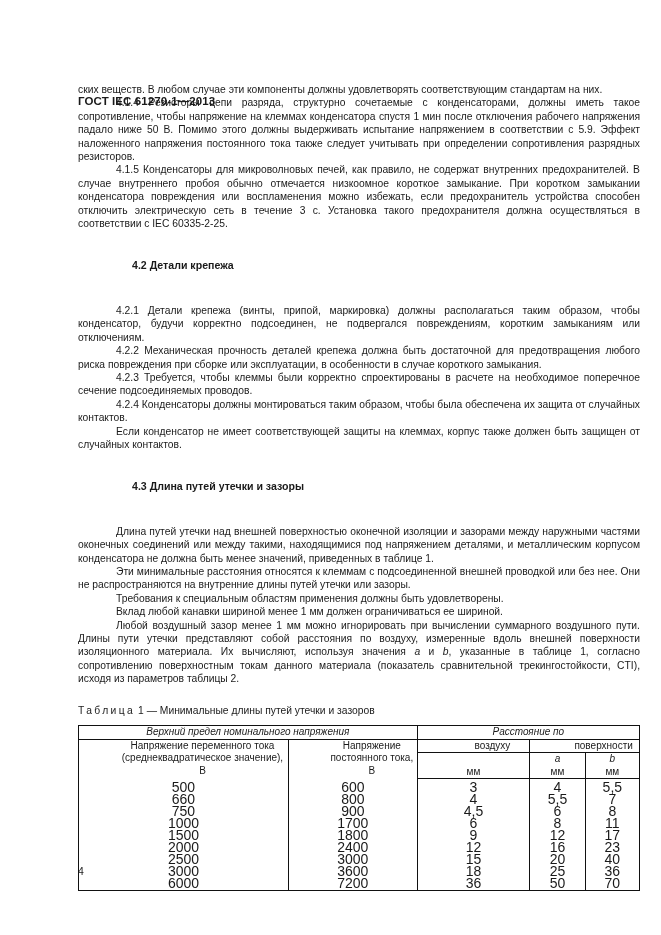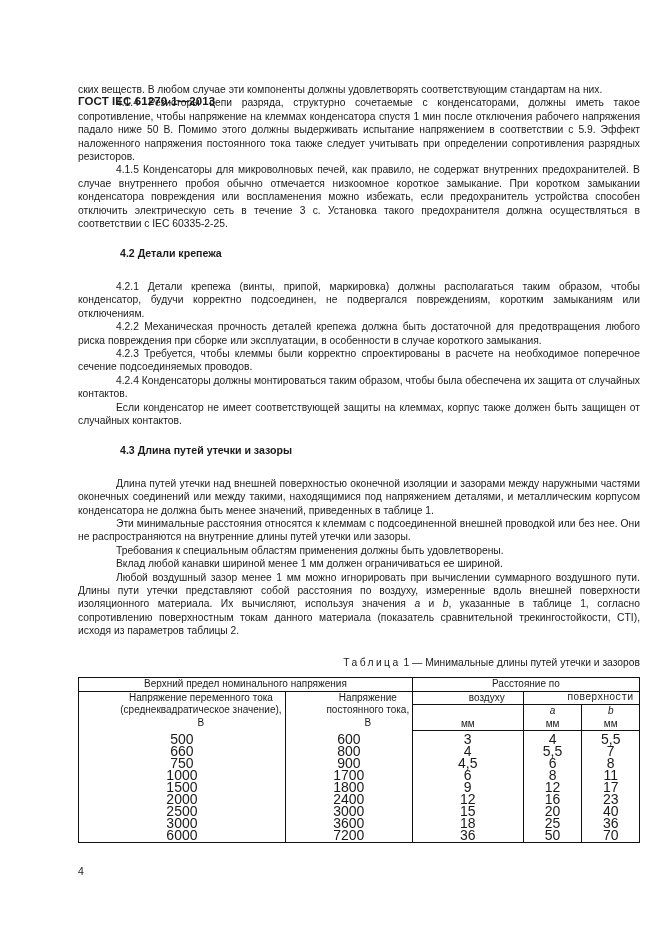--- a/index.html
+++ b/index.html
@@ -11,35 +11,35 @@
     position: absolute; left: 78px; top: 63px;
     font-weight: bold; font-size: 11.5px; letter-spacing: 0.1px; margin-top: 32px;
   }
   .content {
     position: absolute; left: 78px; top: 83px; width: 562px;
     font-size: 10.3px; line-height: 13.4px;
   }
   .content p { margin: 0; text-align: justify; }
   .content p.ind { text-indent: 38px; }
   .content h2 {
-    margin: 4px; font-size: 10.6px; font-weight: bold; text-indent: 38px;
+    margin: 16px; font-size: 10.6px; font-weight: bold; text-indent: 38px;
   }
   .gap-before-h { height: 13px; }
   .gap-after-h { height: 15px; }
-  .caption { margin: 18px 0 8px 0; font-size: 10.3px; text-align: right; }
+  .caption { margin: 18px 0 8px 0; font-size: 10.3px; }
   .caption .spaced { letter-spacing: 2.4px; }
   table.t1 {
     border-collapse: collapse; width: 562px; font-size: 10px;
     border: 1.6px solid #111;
   }
   table.t1 td {
     border-left: 1px solid #111; border-right: 1px solid #111;
     text-align: center; padding: 0 2px; line-height: 12.6px; vertical-align: top;
   }
-  table.t1 tr.hrow td { border-bottom: 1px solid #111; border-top: 1px solid #111; }
+  table.t1 tr.hrow td { border-bottom: 1px solid #111; border-top: 1px solid #111; font-style: italic; }
   table.t1 tr.unitrow td { border-bottom: 1.6px solid #111; vertical-align: bottom; }
   table.t1 tr.hrow2 td { border-top: 1px solid #111; padding-left: 40px; }
   table.t1 tr.drow td { font-size: 14px; line-height: 12px; }
   .pagenum { position: absolute; left: 78px; top: 865px; font-size: 10.5px; }
   i { font-style: italic; }
 </style>
 </head>
 <body>
 
 <div class="header">ГОСТ IEC 61270-1—2013</div>
@@ -81,21 +81,21 @@
     </colgroup>
     <tbody>
         <tr class="hrow">
       <td colspan="2">Верхний предел номинального напряжения</td>
       <td colspan="3">Расстояние по</td>
     </tr>
     <tr class="hrow2">
       <td rowspan="2" style="vertical-align:top;"><span>Напряжение переменного тока (среднеквадратическое значение),</span><br><span>В</span></td>
       <td rowspan="2" style="vertical-align:top;"><span>Напряжение постоянного тока,</span><br><span>В</span></td>
       <td style="border-bottom:1px solid #111;">воздуху</td>
-      <td colspan="2" style="border-bottom:1px solid #111;font-family:Liberation Mono, monospace;">поверхности</td>
+      <td colspan="2" style="border-bottom:1px solid #111;">поверхности</td>
     </tr>
     <tr class="unitrow">
       <td><br><span>мм</span></td>
       <td><i>a</i><br><span>мм</span></td>
       <td><i>b</i><br><span>мм</span></td>
     </tr>
     </tbody>
       <tbody id="t1-body">
         <tr class="drow" style="">
           <td style="padding-top: 2px;">500</td>

